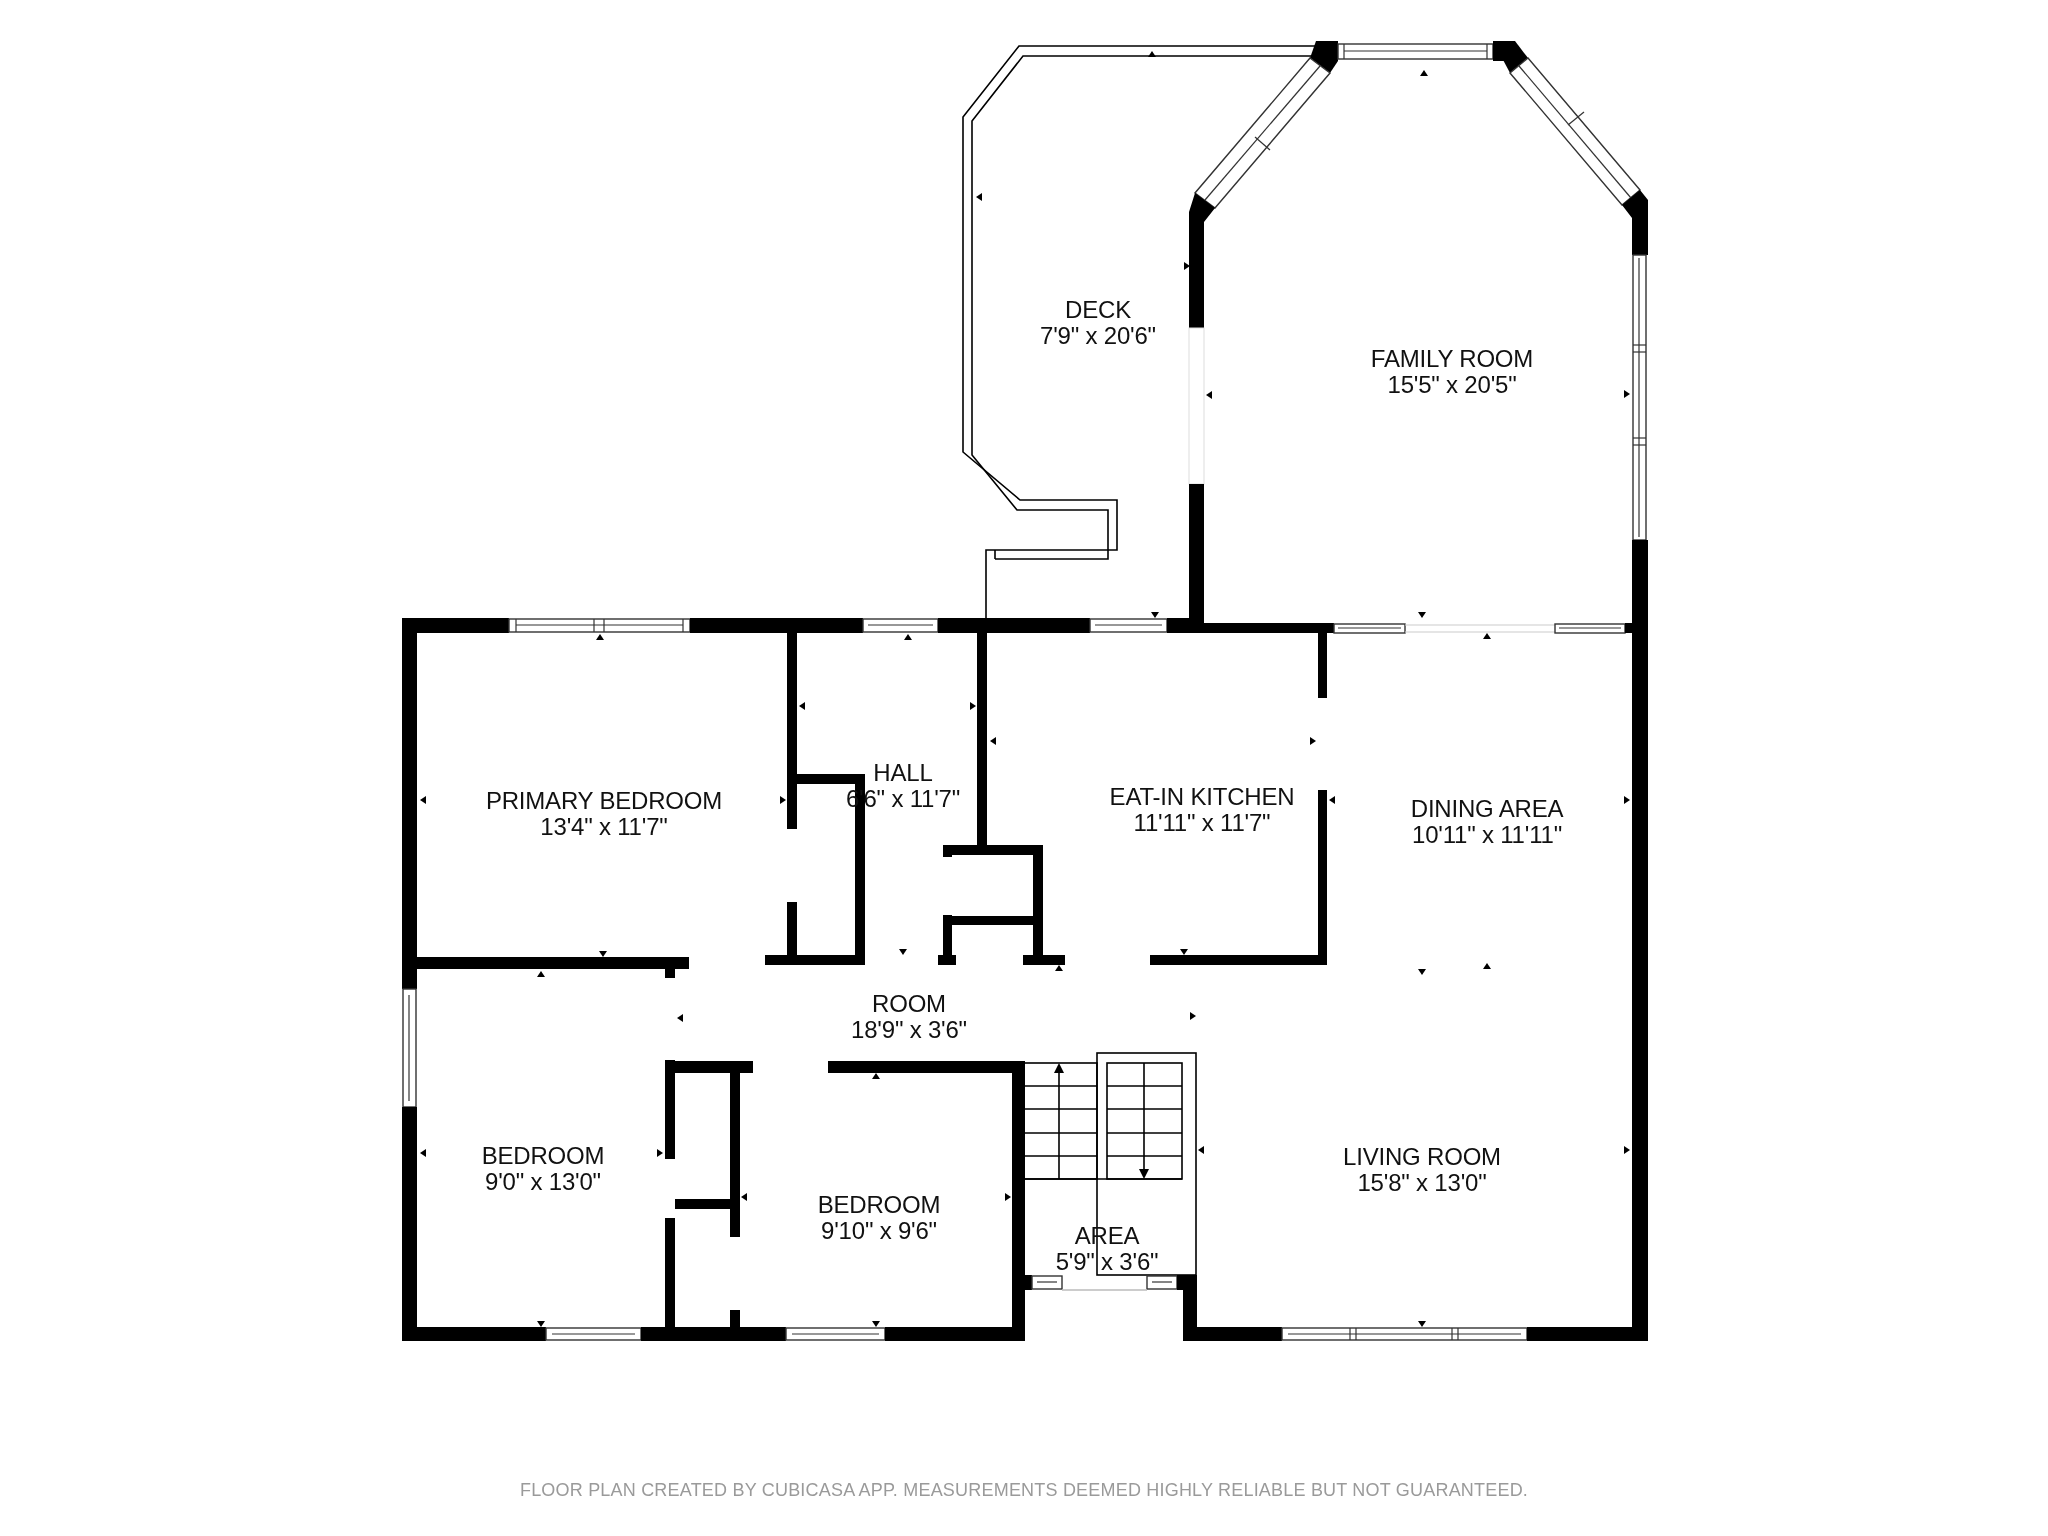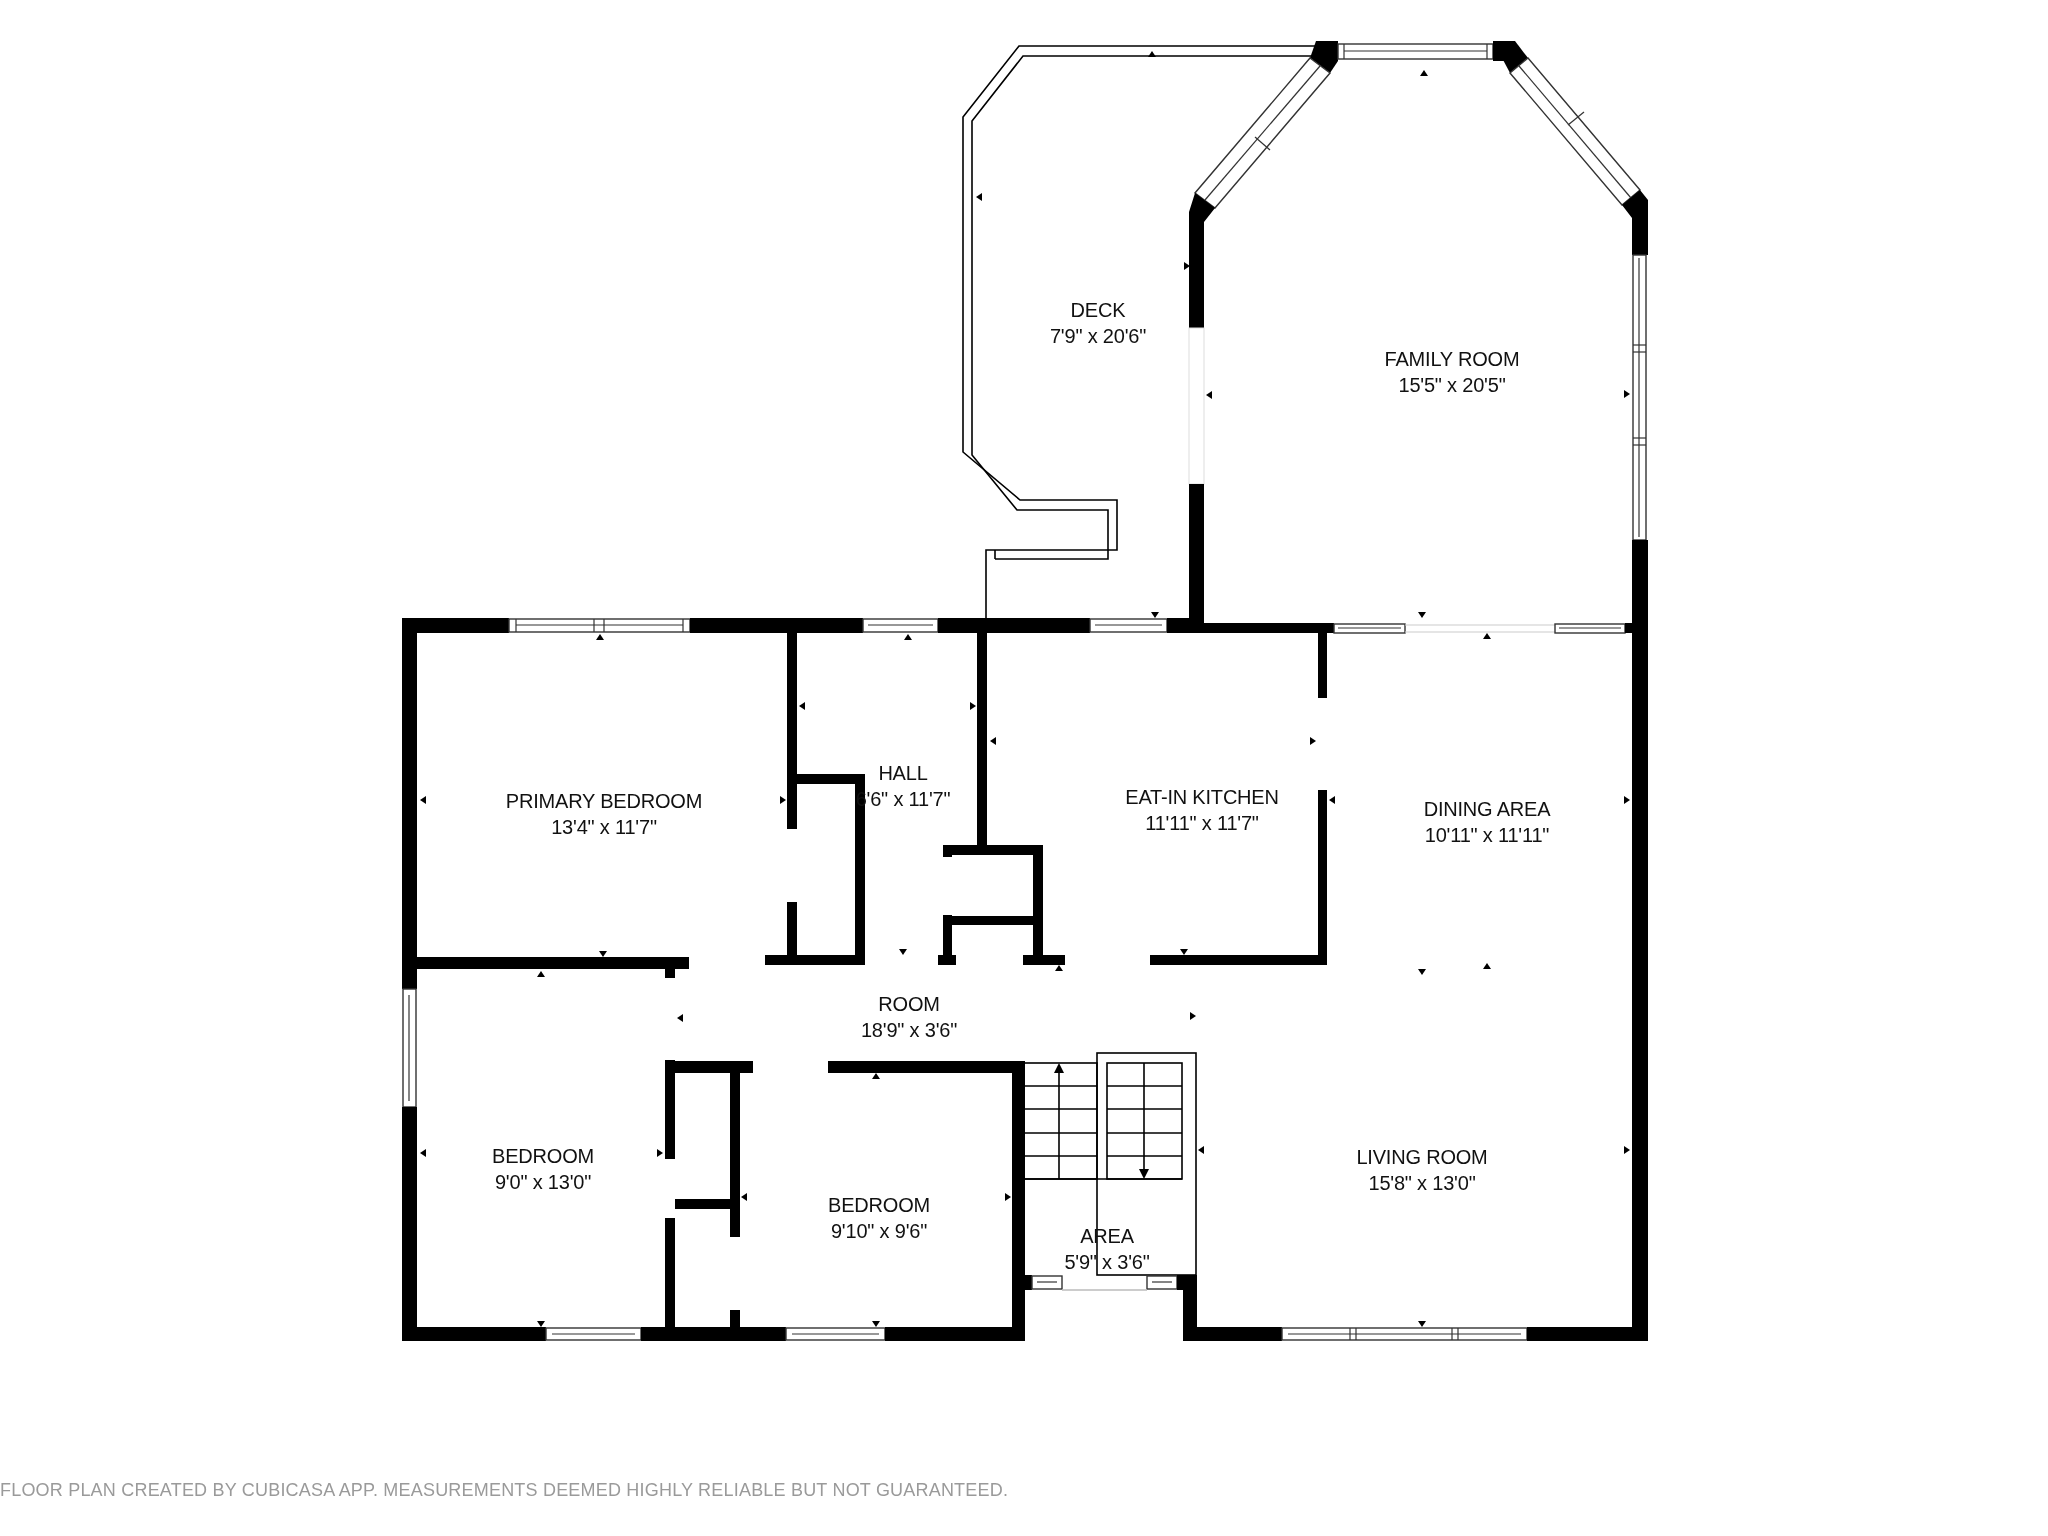--- a/index.html
+++ b/index.html
@@ -6,26 +6,26 @@
   body { width: 2048px; height: 1536px; position: relative; overflow: hidden; font-family: "Liberation Sans", sans-serif; }
   #plan { position: absolute; left: 0; top: 0; width: 2048px; height: 1536px; }
   .wall { fill: #000000; }
   .thin { fill: none; stroke: #000000; stroke-width: 1.6; }
   .win-frame { fill: #ffffff; stroke: #333333; stroke-width: 1.4; }
   .win-line { stroke: #333333; stroke-width: 1.2; }
   .opening { fill: #ffffff; }
   .marker { fill: #000000; }
   .room-label {
     position: absolute; transform: translate(-50%, -50%);
-    text-align: center; color: #111111; font-size: 20px; line-height: 26px;
+    text-align: center; color: #111111; font-size: 24px; line-height: 26px;
     white-space: nowrap; letter-spacing: -0.2px;
   }
   .room-label .name, .room-label .dim { display: block; }
   .footer {
-    position: absolute; left: 0; width: 2048px; top: 1480px; 
+    position: absolute; left: 0; width: 2048px; top: 1480px; text-align: center;
     color: #9a9a9a; font-size: 18px; letter-spacing: 0.2px;
   }
 </style>
 </head>
 <body>
 
 <svg id="plan" viewBox="0 0 2048 1536" xmlns="http://www.w3.org/2000/svg">
 
   <g>
     <path class="thin" d="M986,618 L986,550 L1117,550 L1117,500 L1020,500 L963,452 L963,117 L1019,46 L1323,46"></path>

